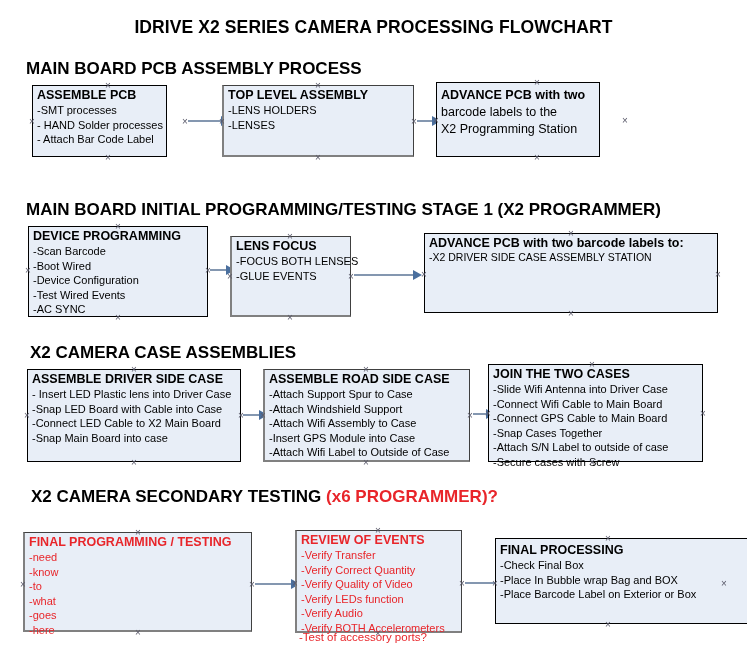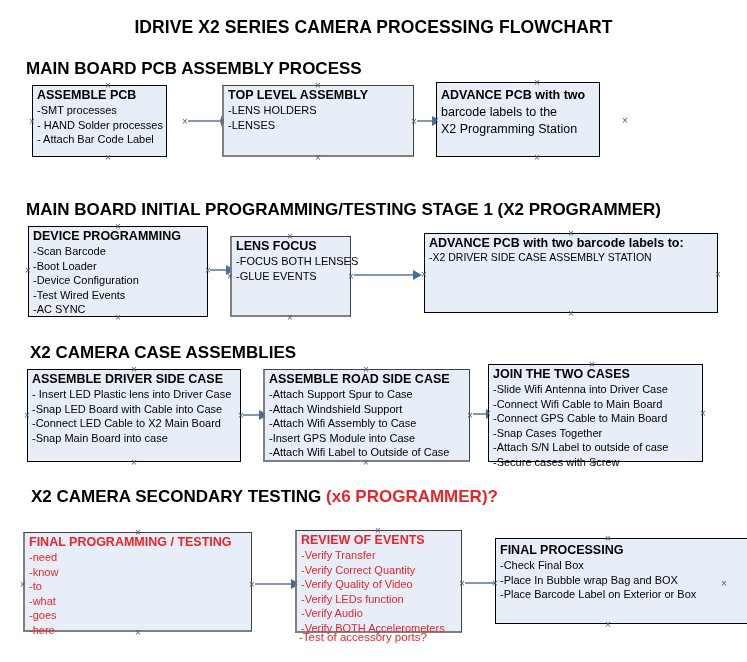--- a/index.html
+++ b/index.html
@@ -187,21 +187,21 @@
   <span class="handle" style="left:625px; top:120px;"></span>
 
   <div class="section-head" style="left:26px; top:200px;">
     <span>MAIN BOARD INITIAL PROGRAMMING/TESTING STAGE 1 (X2 PROGRAMMER)</span>
   </div>
 
   <div class="box" style="left:28px; top:226px; width:180px; height:91px;">
     <div class="box-inner">
       <div class="box-title">DEVICE PROGRAMMING</div>
       <div class="box-line">-Scan Barcode</div>
-      <div class="box-line">-Boot Loader</div>
+      <div class="box-line">-Boot Wired</div>
       <div class="box-line">-Device Configuration</div>
       <div class="box-line">-Test Wired Events</div>
       <div class="box-line">-AC SYNC</div>
     </div>
   </div>
   <span class="handle" style="left:118px; top:226px;"></span>
   <span class="handle" style="left:118px; top:317px;"></span>
   <span class="handle" style="left:28px;  top:270px;"></span>
   <span class="handle" style="left:208px; top:270px;"></span>
 

